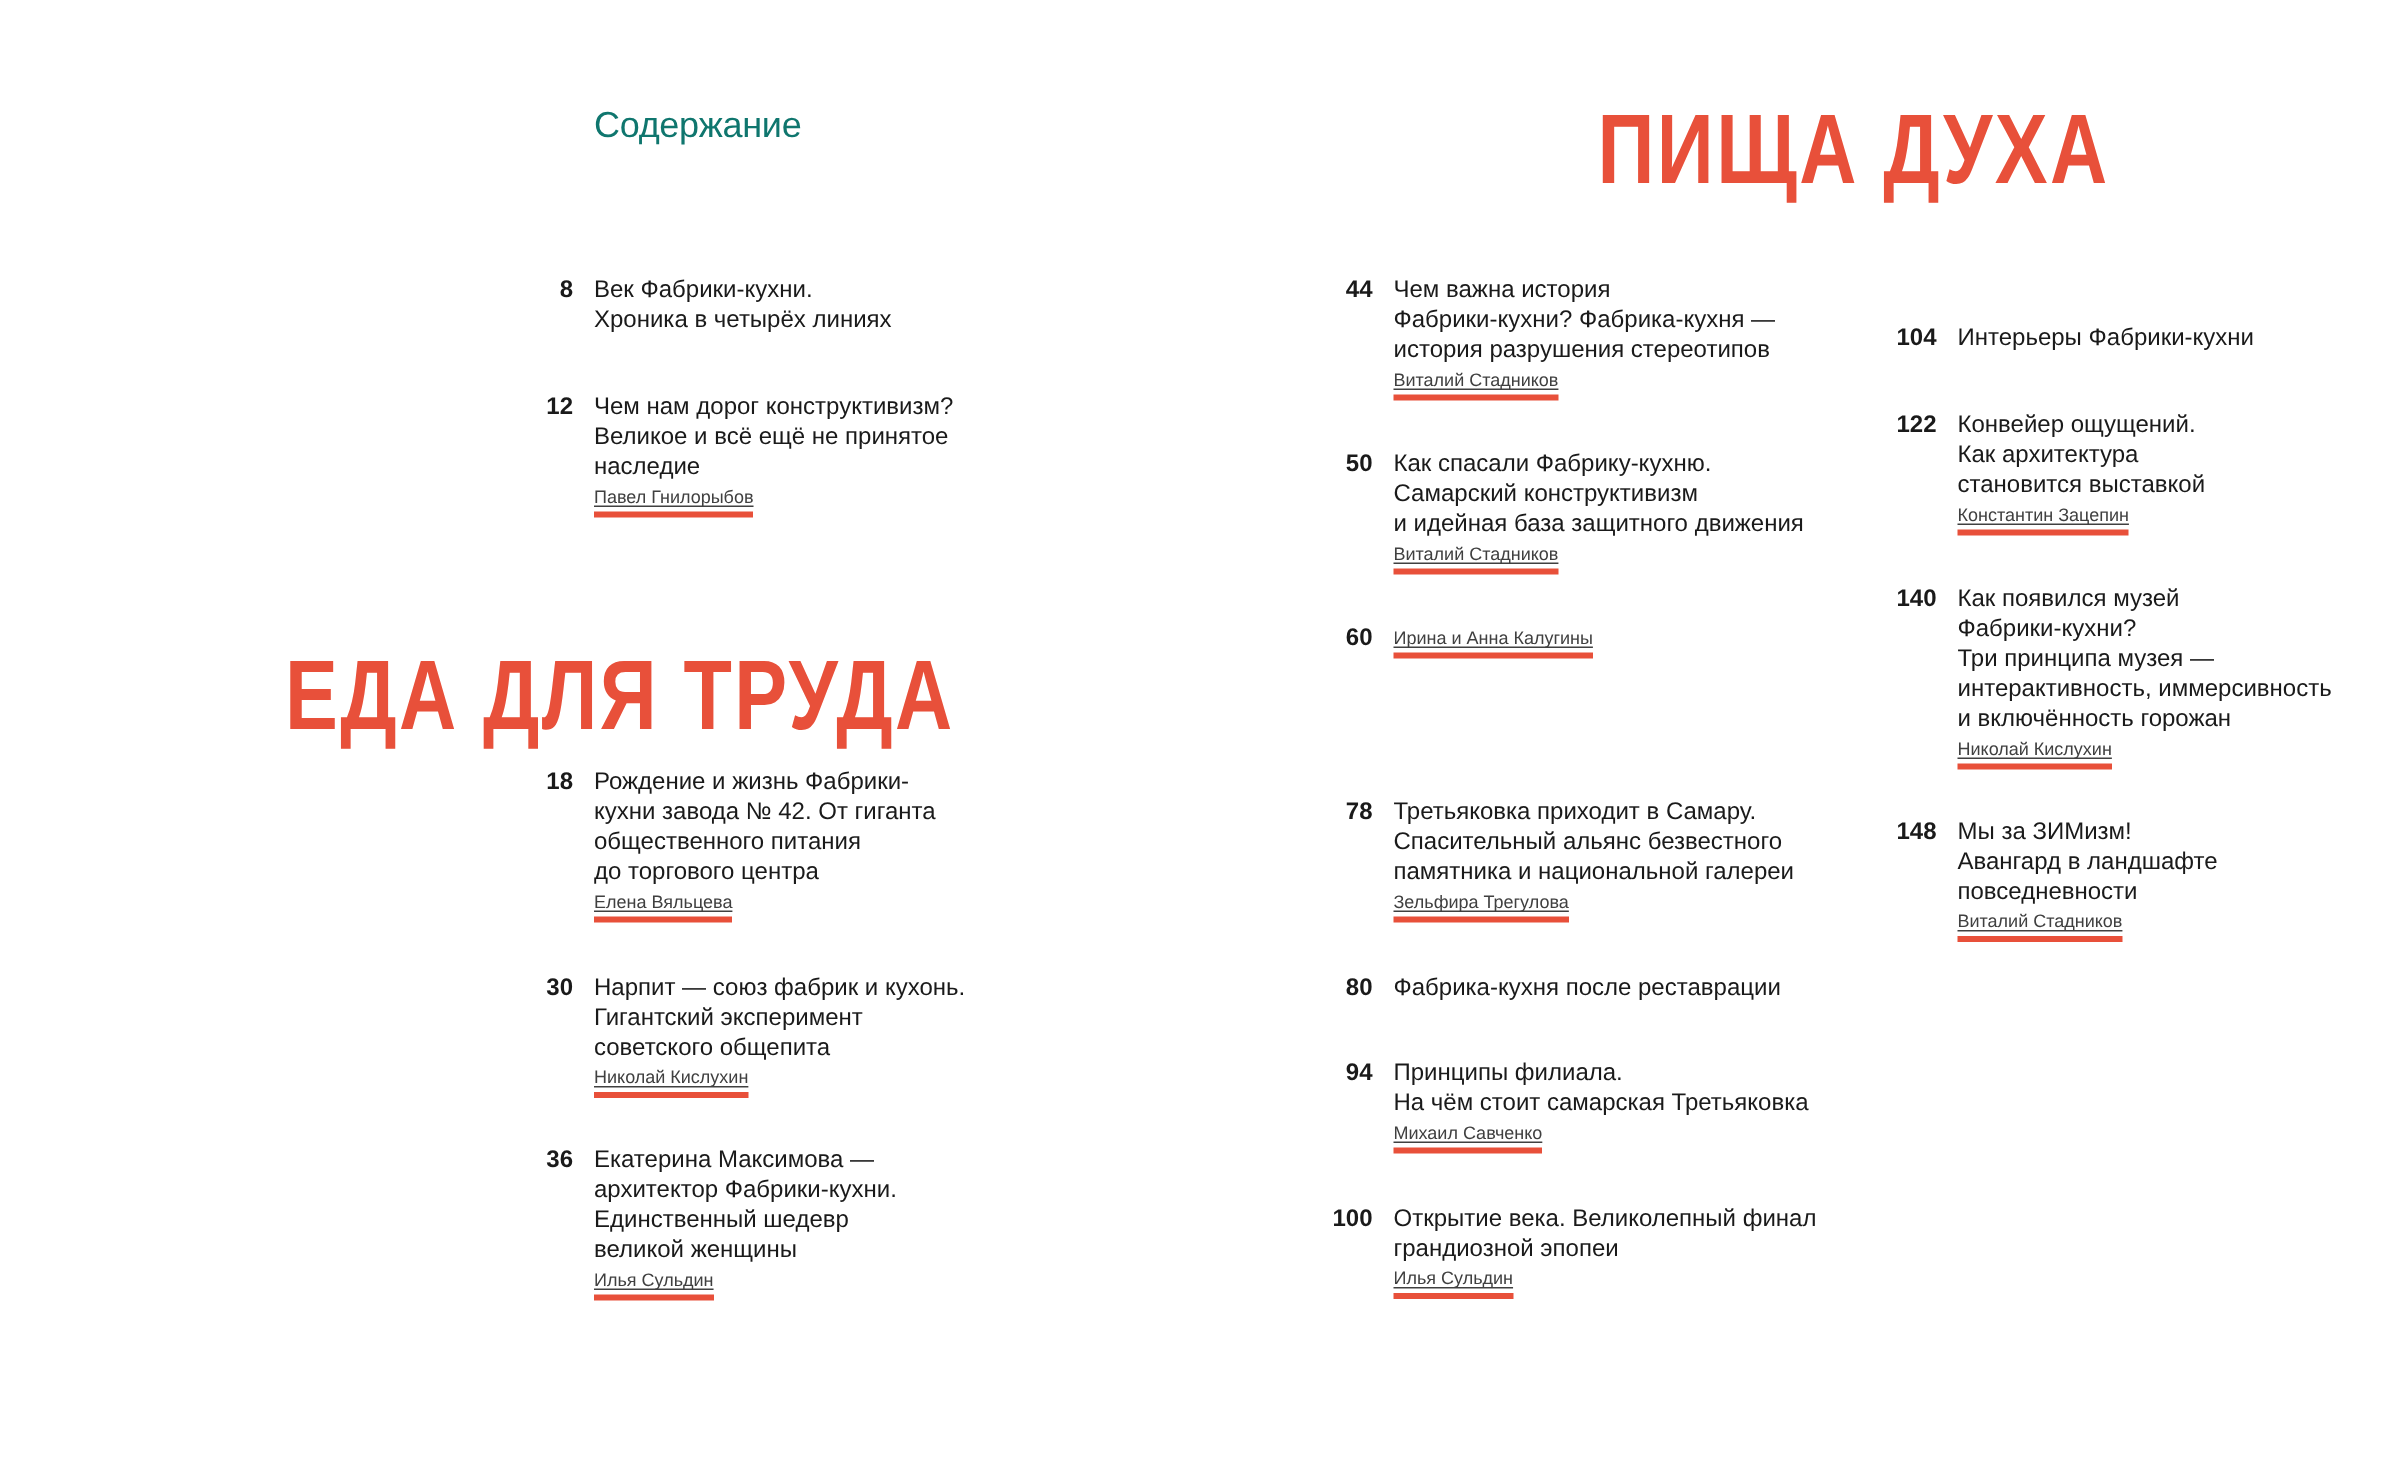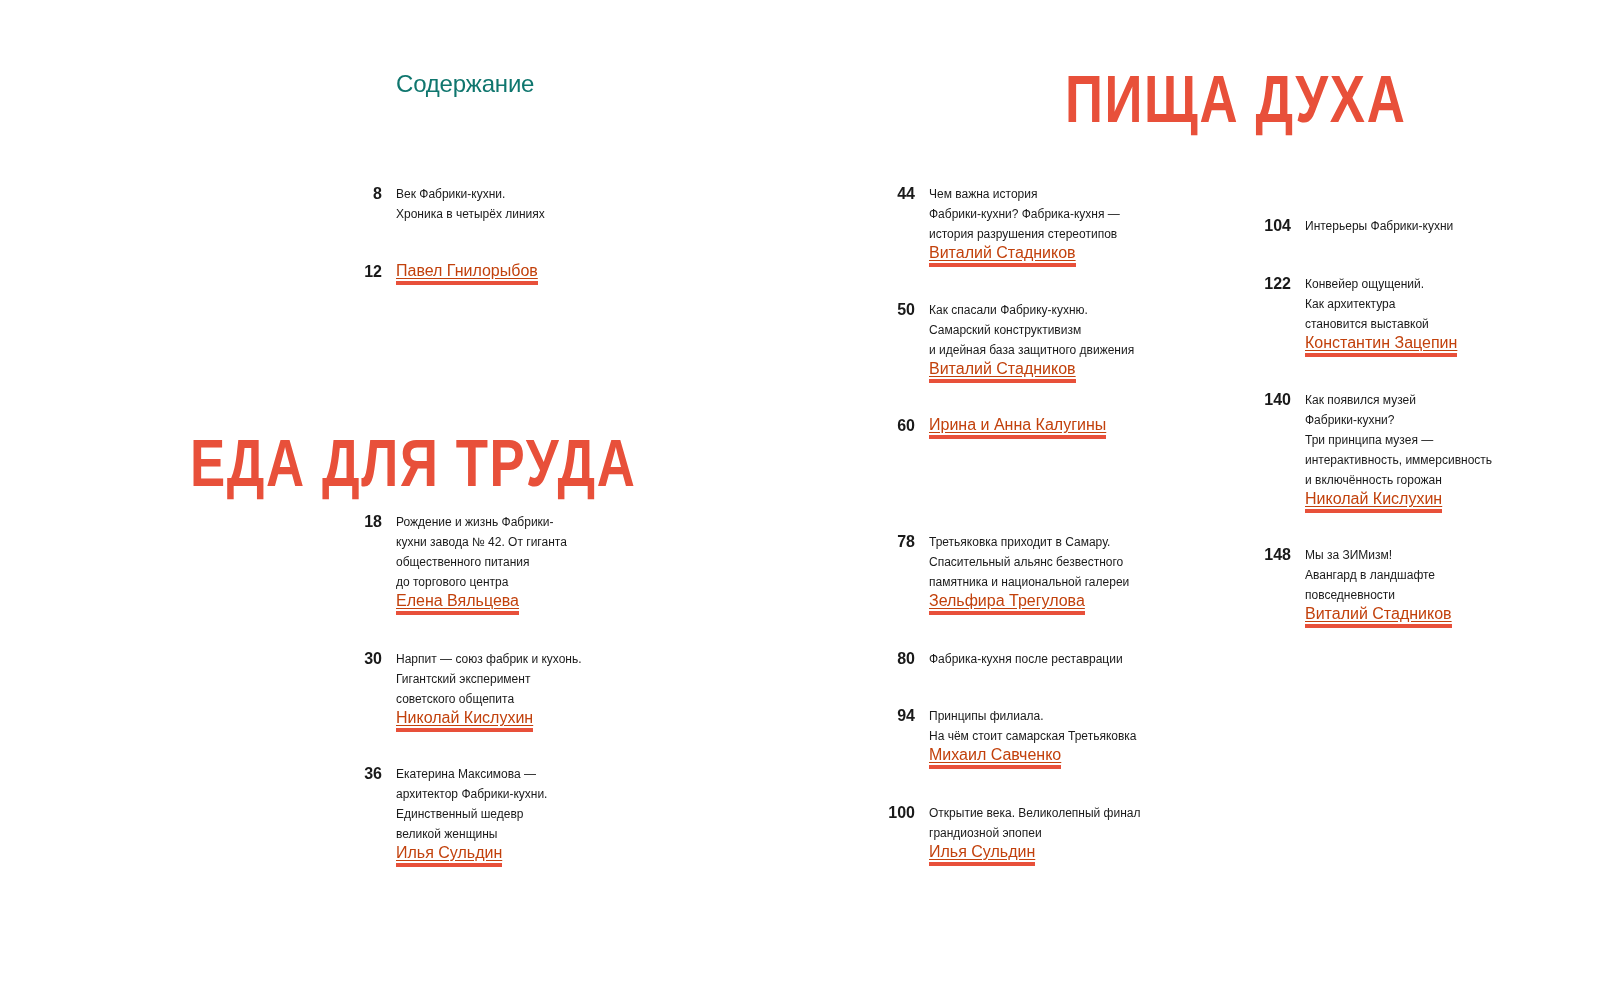--- a/index.html
+++ b/index.html
@@ -48,28 +48,28 @@
       width: 60px;
       text-align: right;
       padding-right: 14px;
       font-size: 16px; font-weight: 700;
       color: #1a1a1a;
       line-height: 20px;
       top: 0;
       left: -60px;
     }
     .entry .title {
-      font-size: 12px; line-height: 20px;
+      font-size: 16px; line-height: 20px;
       color: #1a1a1a;
       white-space: pre-line;
     }
     .entry .author {
       display: inline-block;
-      font-size: 16px; line-height: 18px;
-      color: #c2410c;
+      font-size: 12px; line-height: 18px;
+      color: #404040;
       text-decoration: underline;
       text-underline-offset: 2px;
       border-bottom: 4px solid #e8503a;
       padding-bottom: 1px;
       cursor: pointer;
     }
     .col-left .entry { left: 396px; }
     .col-mid .entry { left: 929px; width: 300px; }
     .col-right .entry { left: 1305px; width: 280px; margin-top: 32px; }
   </style>
@@ -83,20 +83,23 @@
 
 <div class="col-left">
   <div class="entry" style="top:184px;">
     <div class="num">8</div>
     <div class="title">Век Фабрики-кухни.
 Хроника в четырёх линиях</div>
   </div>
 
   <div class="entry" style="top:262px;">
     <div class="num">12</div>
+    <div class="title">Чем нам дорог конструктивизм?
+Великое и всё ещё не принятое
+наследие</div>
     <span class="author">Павел Гнилорыбов</span>
   </div>
 
   <div class="entry" style="top:512px;">
     <div class="num">18</div>
     <div class="title">Рождение и жизнь Фабрики-
 кухни завода № 42. От гиганта
 общественного питания
 до торгового центра</div>
     <span class="author">Елена Вяльцева</span>

